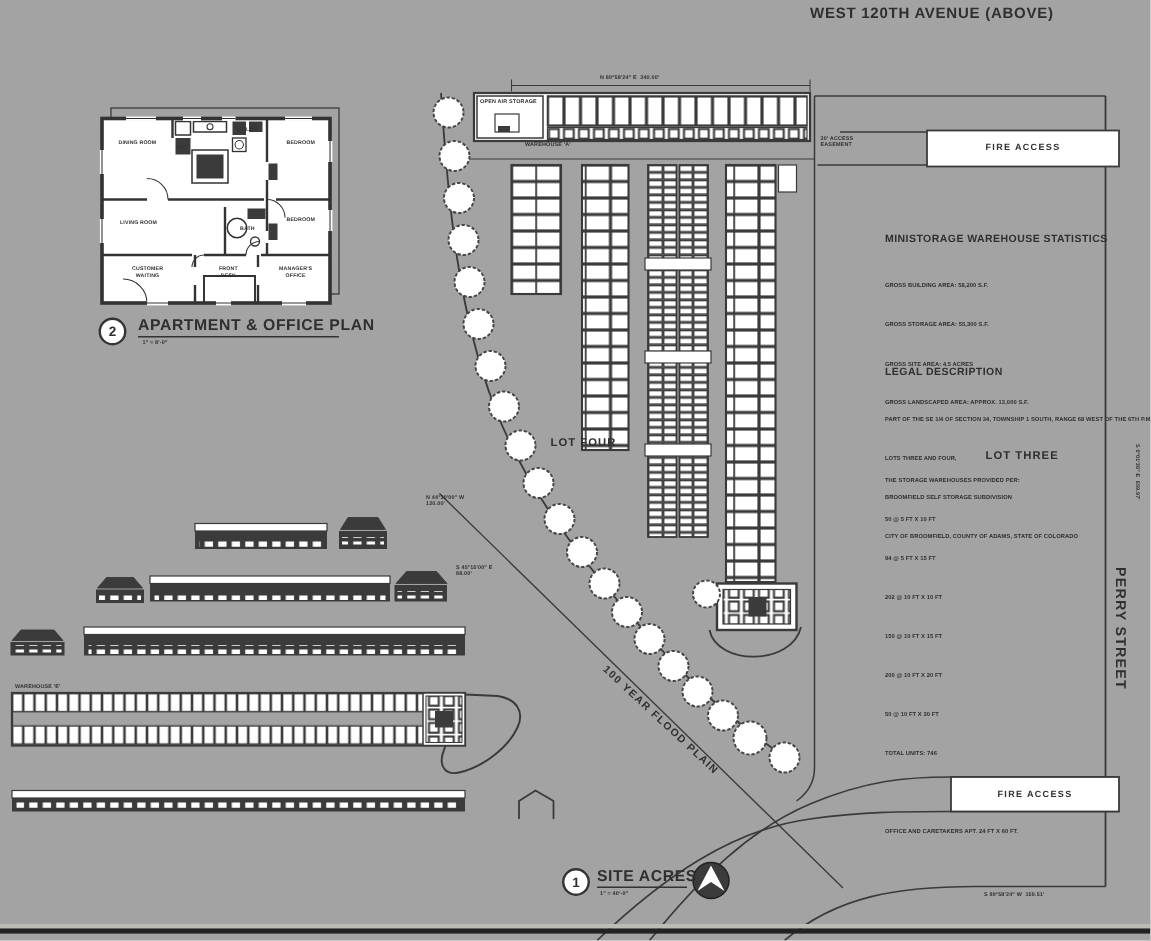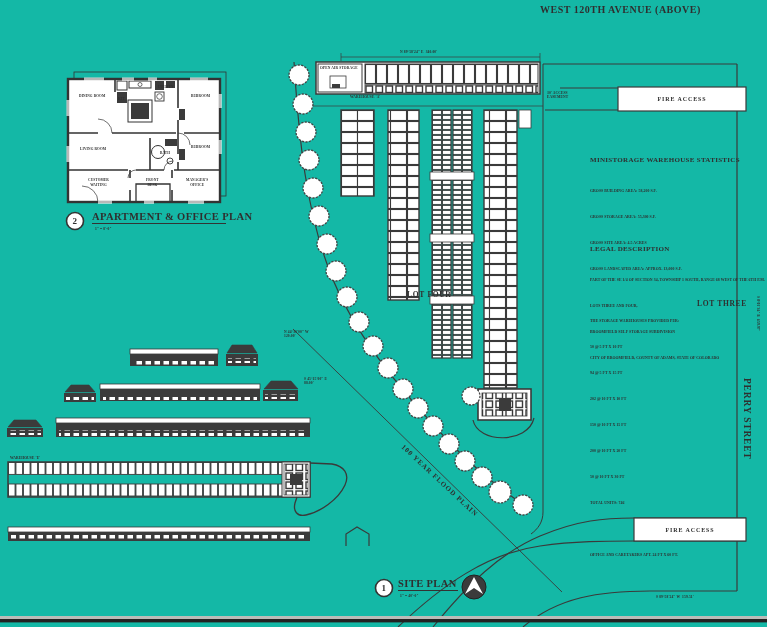--- a/index.html
+++ b/index.html
@@ -1,29 +1,29 @@
 <!DOCTYPE html>
 <html><head>
 <meta charset="utf-8">
 <style>
   html,body{margin:0;padding:0;background:#e8e8e6;}
   #sheet{
-    position:relative;width:767px;height:627px;background:#14b8a6;
-    font-family:Liberation Serif, serif;color:#2e2e2e;overflow:hidden;
+    position:relative;width:767px;height:627px;background:#a3a3a3;
+    font-family:Liberation Sans, sans-serif;color:#2e2e2e;overflow:hidden;
   }
   #linework{position:absolute;left:0;top:0;}
   .lbl{position:absolute;white-space:pre;color:#2f2f2f;}
   .tiny{font-size:6px;font-weight:bold;line-height:1.2;letter-spacing:.2px;
         transform:scale(.6);transform-origin:0 0;}
   .room{font-size:6px;font-weight:bold;line-height:1.25;text-align:center;
         transform:scale(.58);transform-origin:0 0;letter-spacing:.2px;}
   .streetTop{font-size:10px;font-weight:bold;letter-spacing:.5px;}
   .streetRight{font-size:9.5px;font-weight:bold;letter-spacing:.8px;
         transform:rotate(90deg);transform-origin:0 0;}
-  .lot{font-size:7.5px;font-weight:bold;letter-spacing:.7px;margin-left:40px;}
+  .lot{font-size:7.5px;font-weight:bold;letter-spacing:.7px;}
   .blockTitle{font-size:7px;font-weight:bold;letter-spacing:.3px;}
   .stat-line{font-size:6.4px;font-weight:bold;line-height:7.3px;min-height:7.3px;letter-spacing:.1px;}
   .scaled-block{transform:scale(.6);transform-origin:0 0;width:250px;}
   .planTitle{font-size:10.5px;font-weight:bold;letter-spacing:.4px;
         border-bottom:1.8px solid #333;padding-bottom:1px;}
   .circnum{font-size:9px;font-weight:bold;}
   .fireBox{display:flex;align-items:center;justify-content:center;
         font-size:6px;font-weight:bold;letter-spacing:.9px;}
   .flood{font-size:7px;font-weight:bold;letter-spacing:1px;
         transform:rotate(43deg);transform-origin:0 0;}
@@ -290,16 +290,16 @@
 <div class="lbl room" style="left:146px;top:178px;">FRONT
 DESK</div>
 <div class="lbl room" style="left:186px;top:178px;">MANAGER'S
 OFFICE</div>
 
 <div class="lbl circnum" style="left:72.5px;top:215.5px;">2</div>
 <div class="lbl planTitle" style="left:92px;top:211px;width:134px;text-align:center;">APARTMENT &amp; OFFICE PLAN</div>
 <div class="lbl tiny" style="left:95px;top:227px;">1" = 8'-0"</div>
 
 <div class="lbl circnum" style="left:381.5px;top:582.5px;">1</div>
-<div class="lbl planTitle" style="left:398px;top:578px;width:60px;">SITE PLAN</div>
+<div class="lbl planTitle" style="left:398px;top:578px;width:60px;">SITE ACRES</div>
 <div class="lbl tiny" style="left:400px;top:594px;">1" = 40'-0"</div>
 
 </div>
 
 </body></html>

